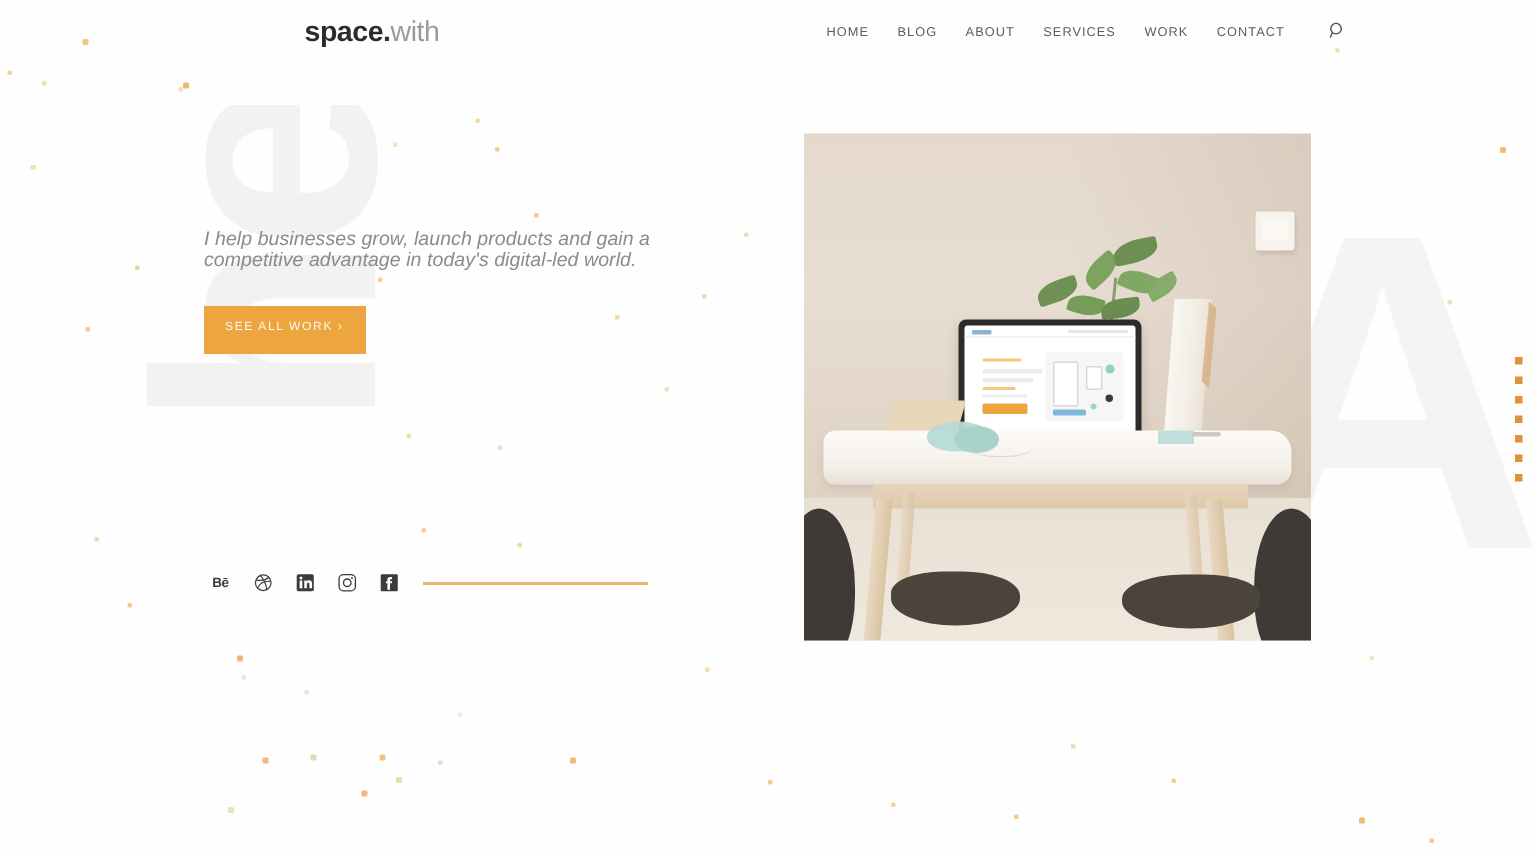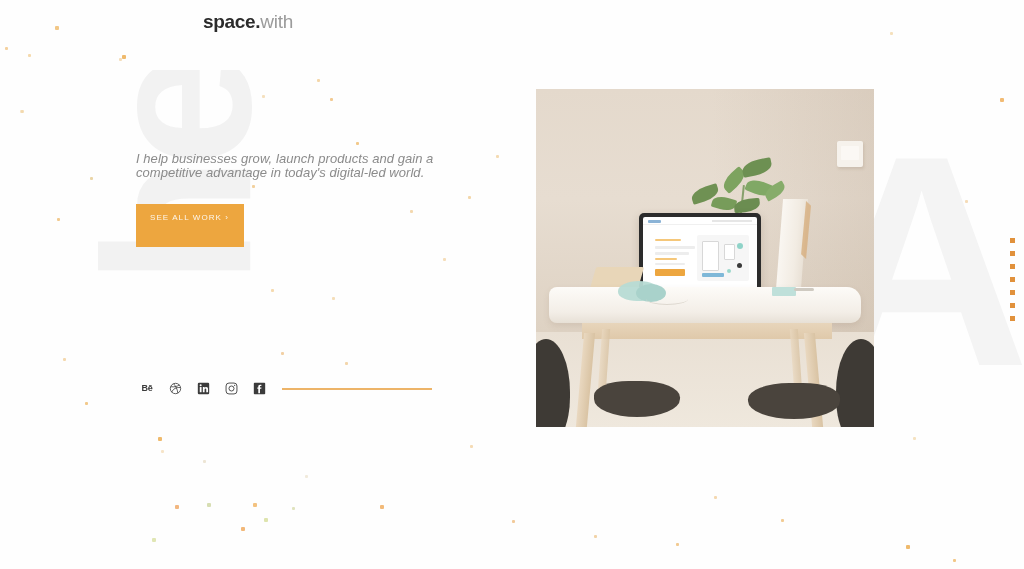--- a/index.html
+++ b/index.html
@@ -143,21 +143,21 @@
     font-style: italic;
   }
 
   .cta {
     display: inline-block;
     margin-top: 24px;
     background: #eda63f;
     color: #fdf6ec;
     font-size: 8px;
     letter-spacing: 1.1px;
-    padding: 9px 15px 25px 14px;
+    padding: 9px 15px 14px 14px;
     border: none;
     cursor: pointer;
     font-family: inherit;
     white-space: nowrap;
   }
 
   
   .social-row {
     position: absolute;
     left: 140px;
@@ -462,20 +462,34 @@
       <div class="particle" style="left: 443px; top: 258px; width: 3px; height: 3px; background: rgb(241, 210, 161);"></div>
       <div class="particle" style="left: 410px; top: 210px; width: 3px; height: 3px; background: rgb(239, 203, 148);"></div>
       <div class="particle" style="left: 332px; top: 297px; width: 3px; height: 3px; background: rgb(241, 211, 162);"></div>
     </div>
 
   <div class="header">
     <div class="logo">
       <span class="logo-bold">space.</span><span class="logo-light">with</span>
     </div>
 
+    <nav class="nav">
+      <a href="#">HOME</a>
+      <a href="#">BLOG</a>
+      <a href="#">ABOUT</a>
+      <a href="#">SERVICES</a>
+      <a href="#">WORK</a>
+      <a href="#">CONTACT</a>
+      <span class="search-icon">
+        <svg viewBox="0 0 16 16" width="13" height="13" fill="none" stroke="#4a4a4a" stroke-width="1.1">
+          <circle cx="7" cy="6.3" r="4.3"></circle>
+          <line x1="4" y1="9.6" x2="2.2" y2="13.6"></line>
+        </svg>
+      </span>
+    </nav>
   </div>
 
   <div class="hero-left">
 
     <p class="subtitle">I help businesses grow, launch products and gain a competitive advantage in today's digital-led world.</p>
 
     <button class="cta">SEE ALL WORK  ›</button>
   </div>
 
   <div class="social-row">

